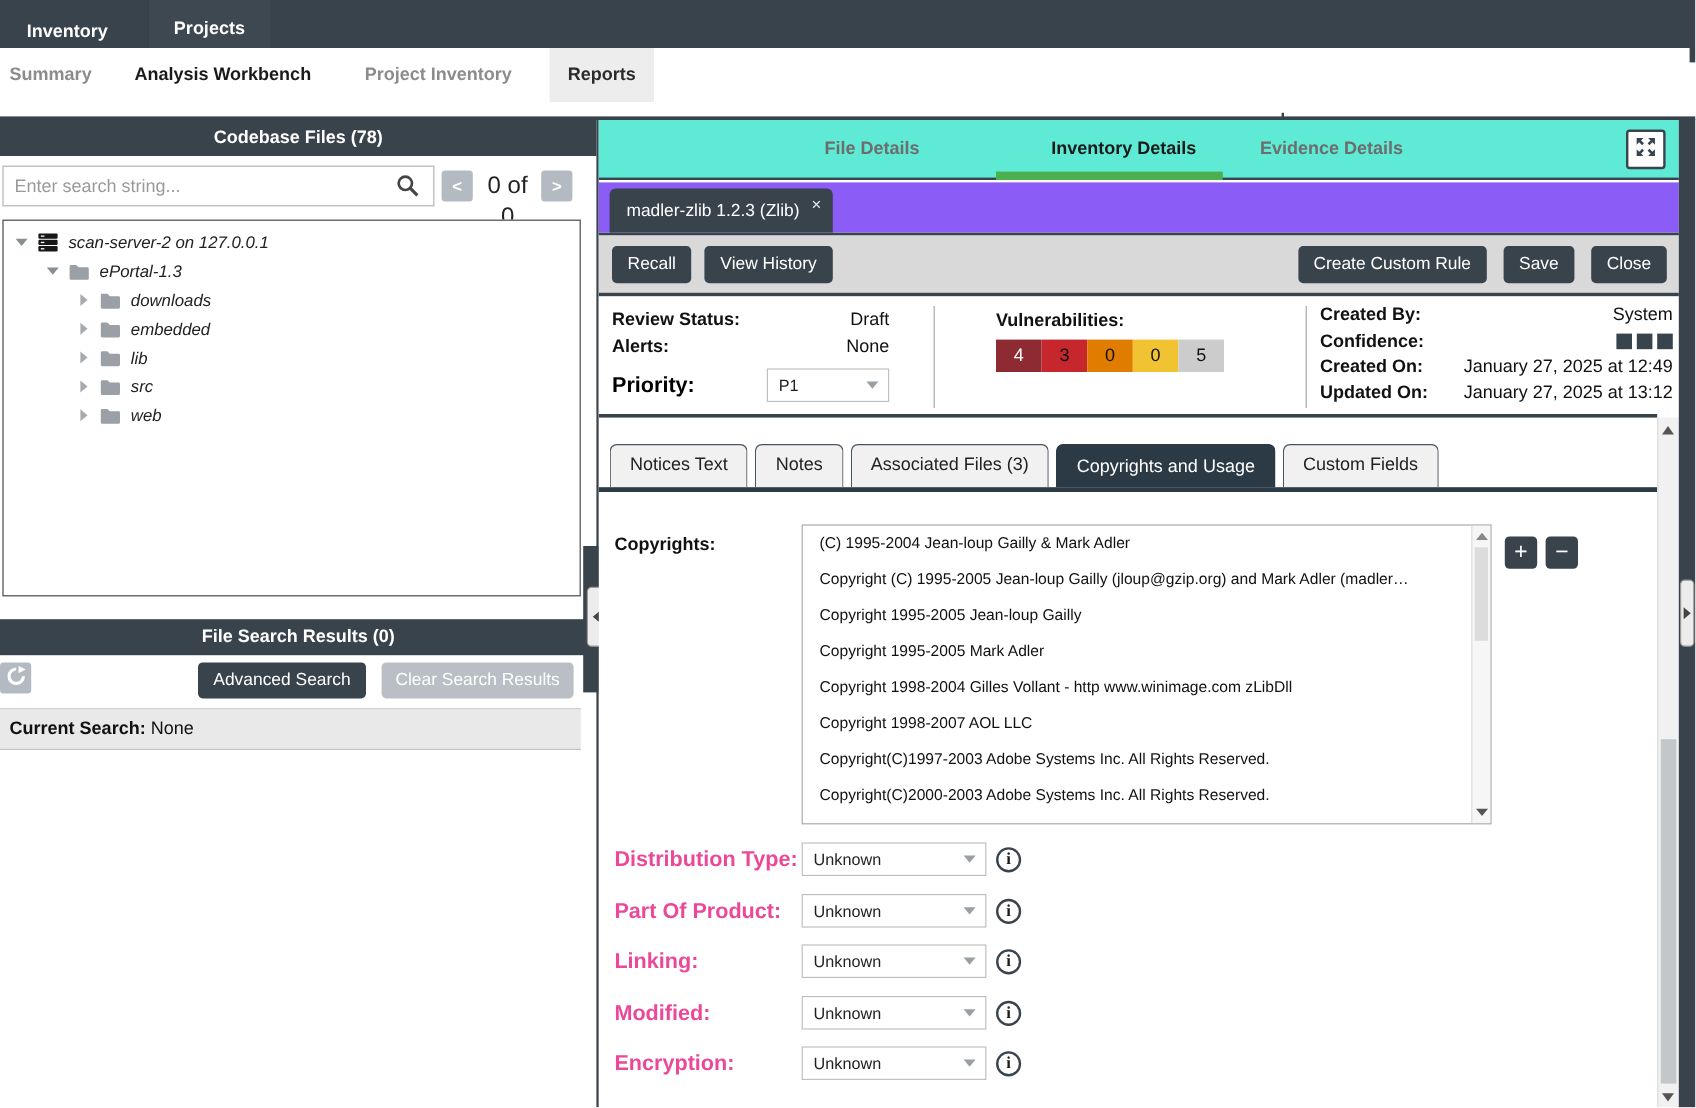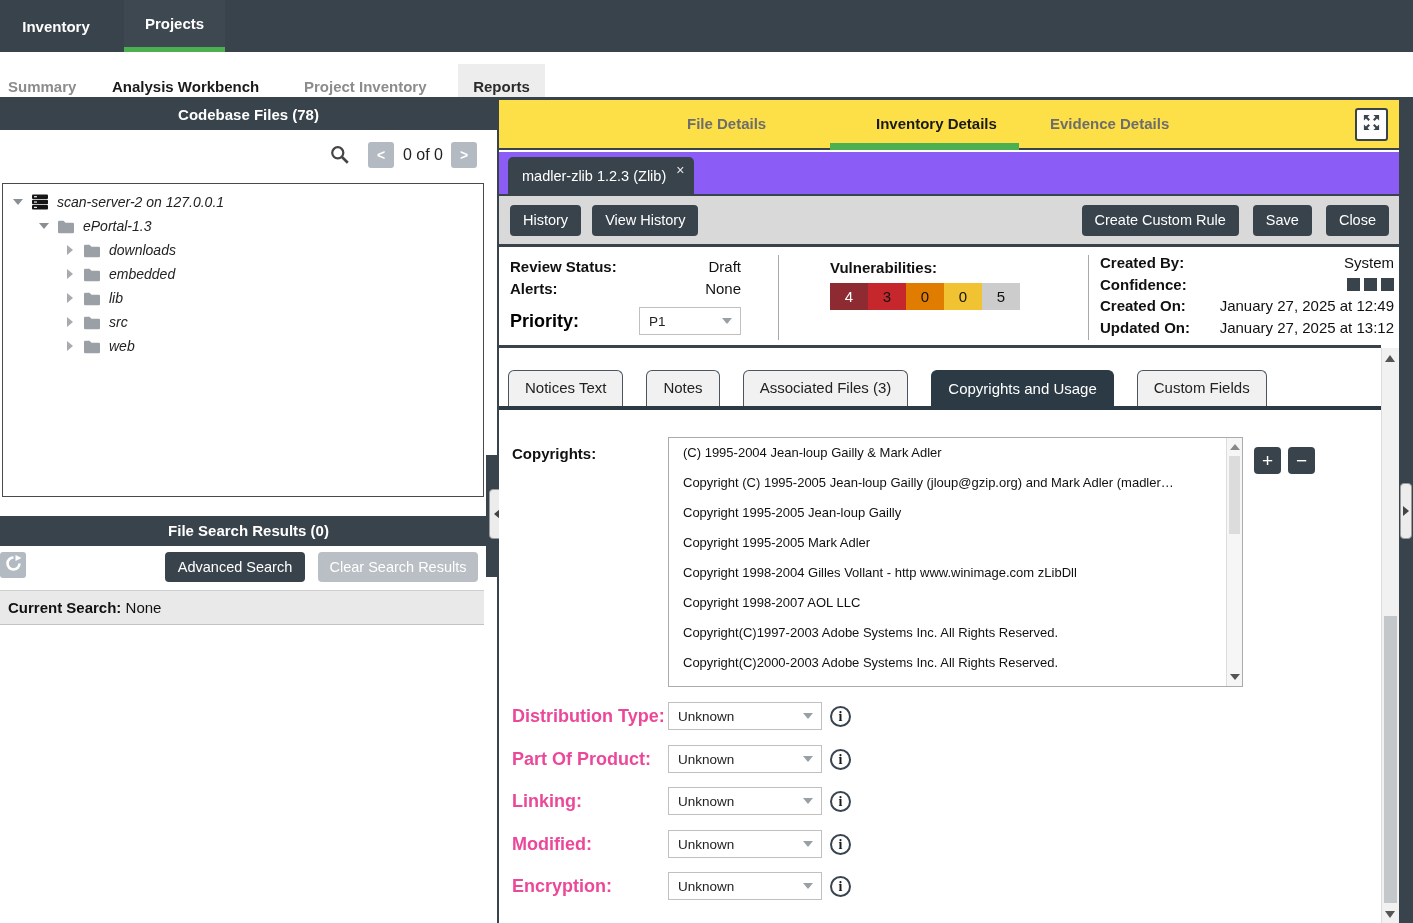--- a/index.html
+++ b/index.html
@@ -6,21 +6,21 @@
   body { font-family:"Liberation Sans","DejaVu Sans",sans-serif; background:#fff; }
   .app { position:relative; width:1413px; height:923px; overflow:hidden; background:#fff; }
 
   
   .topnav { position:absolute; left:0; top:0; width:1413px; height:52px; background:#39434c; display:flex; }
   .topnav-item { height:52px; display:flex; align-items:center; justify-content:center; color:#fff; font-size:15px; font-weight:bold; cursor:pointer; }
   .topnav-item.inv { width:112px; }
   .topnav-item.proj { width:101px; margin-left:12px; background:#3e4851; border-bottom:5px solid #4caf50; }
 
   
-  .subnav { position:absolute; left:0; top:64px; width:1408px; height:45px; background:#fff; }
+  .subnav { position:absolute; left:0; top:40px; width:1408px; height:45px; background:#fff; }
   .subnav-item { position:absolute; top:0; height:45px; line-height:45px; font-size:15px; font-weight:bold; color:#8c8c8c; cursor:pointer; }
   .subnav-item.sum { left:8px; }
   .subnav-item.aw { left:112px; color:#1a1a1a; }
   .subnav-item.pi { left:304px; }
   .reports-block { position:absolute; left:458px; top:0; width:87px; height:45px; background:#ededed; text-align:center; color:#2b2b2b; position:absolute; }
   .subnav-dark-line { position:absolute; left:0; top:97px; width:1413px; height:3px; background:#39434c; }
 
   
   .legend { position:absolute; right:4px; top:52px; height:45px; display:flex; align-items:center; gap:9px; }
   .legend-divider { width:2px; height:42px; background:#39434c; margin-right:14px; }
@@ -31,21 +31,21 @@
   
   .left-panel { position:absolute; left:0; top:100px; width:497px; height:823px; background:#fff; }
   .panel-header { position:absolute; left:0; width:497px; height:30px; background:#39434c; color:#fff; font-size:15px; font-weight:bold; text-align:center; line-height:30px; }
   .cb-header { top:0; }
   .search-input { position:absolute; left:2px; top:38px; width:360px; height:34px; border:1px solid #b5b5b5; font-size:15px; padding:0 34px 0 9px; color:#333; font-family:inherit; }
   .search-input::placeholder { color:#9a9a9a; }
   .mag-wrap { position:absolute; left:330px; top:45px; width:20px; height:20px; cursor:pointer; }
   .pager-btn { position:absolute; top:42px; width:26px; height:26px; background:#b3bac1; border:none; border-radius:3px; color:#fff; font-size:14px; font-weight:bold; cursor:pointer; line-height:26px; text-align:center; }
   .pager-prev { left:368px; }
   .pager-next { left:451px; }
-  .pager-count { position:absolute; left:398px; top:42px; width:50px; height:26px; line-height:26px; text-align:center; font-size:16px; color:#222; }
+  .pager-count { position:absolute; left:398px; top:42px; width:50px; height:26px; line-height:26px; text-align:center; font-size:20px; color:#222; }
 
   .tree-box { position:absolute; left:2px; top:83px; width:482px; height:314px; border:1px solid #4a4a4a; background:#fff; padding-top:6px; overflow:hidden; }
   .tree-row { height:24px; display:flex; align-items:center; font-size:14px; color:#222; cursor:pointer; white-space:nowrap; }
   .tree-row.ind0 { padding-left:8px; }
   .tree-row.ind1 { padding-left:34px; }
   .tree-row.ind2 { padding-left:60px; }
   .toggle { width:14px; height:14px; margin-right:6px; display:flex; align-items:center; justify-content:center; cursor:pointer; }
   .tri-down { width:0; height:0; border-left:5px solid transparent; border-right:5px solid transparent; border-top:6px solid #8a8f94; }
   .tri-right { width:0; height:0; border-top:5px solid transparent; border-bottom:5px solid transparent; border-left:6px solid #a7abaf; }
   .tree-ico { width:18px; height:18px; margin-right:7px; display:flex; align-items:center; }
@@ -63,21 +63,21 @@
   .divider-pad { position:absolute; left:486px; top:455px; width:24px; height:122px; background:#39434c; }
   .handle { position:absolute; background:#ececec; border:1px solid #9a9a9a; border-radius:4px; display:flex; align-items:center; justify-content:center; cursor:pointer; }
   .handle-left { left:489px; top:489px; width:15px; height:50px; }
   .handle-right { left:1400px; top:483px; width:12px; height:56px; }
   .tri-l { width:0; height:0; border-top:5px solid transparent; border-bottom:5px solid transparent; border-right:6px solid #444; }
   .tri-r { width:0; height:0; border-top:5px solid transparent; border-bottom:5px solid transparent; border-left:6px solid #444; }
   .right-strip { position:absolute; left:1399px; top:99px; width:14px; height:824px; background:#39434c; }
 
   
   .right-panel { position:absolute; left:499px; top:100px; width:900px; height:823px; background:#fff; }
-  .detail-tabs { position:absolute; left:0; top:0; width:900px; height:50px; border-bottom:2px solid #39434c; background:#fde047; }
+  .detail-tabs { position:absolute; left:0; top:0; width:900px; height:50px; border-bottom:2px solid #39434c; background:#5eead4; }
   .dtab { position:absolute; top:0; height:48px; line-height:48px; font-size:15px; font-weight:bold; color:#6d6d6d; cursor:pointer; }
   .dtab.fd { left:188px; }
   .dtab.id { left:357px; color:#1a1a1a;margin-left:20px; }
   .dtab.ed { left:551px; }
   .id-underline { position:absolute; left:331px; top:43px; width:189px; height:7px; background:#4caf50; }
   .expand-btn { position:absolute; left:856px; top:8px; width:33px; height:33px; border:2px solid #39434c; border-radius:3px; background:#fdfdfd; display:flex; align-items:center; justify-content:center; cursor:pointer; }
 
   .comp-tab-row { position:absolute; left:0; top:52px; width:900px; height:42px; background:#8b5cf6; }
   .comp-tab { position:absolute; left:9px; top:5px; height:37px; background:#39434c; border-radius:5px 5px 0 0; color:#fff; font-size:14.5px; display:flex; align-items:center; padding:0 10px 0 14px; cursor:pointer; }
   .comp-tab .close-x { margin-left:10px; margin-top:-12px; font-size:14px; color:#e8e8e8; cursor:pointer; }
@@ -101,21 +101,21 @@
   .st-col2 { position:absolute; left:331px; top:12px; }
   .vuln-label { font-size:15px; font-weight:bold; color:#111; margin-bottom:7px; }
   .vuln-row { display:flex; }
   .vuln-box { width:38px; height:27px; line-height:27px; text-align:center; font-size:15px; cursor:default; }
   .st-col3 { position:absolute; left:601px; top:5px; width:294px; }
   .st3-row { display:flex; justify-content:space-between; font-size:15px; color:#111; height:21.5px; line-height:21.5px; }
   .conf-squares { display:flex; gap:4px; align-items:center; }
   .conf-sq { width:13px; height:13px; background:#39434c; }
 
   
-  .sub-tabs { position:absolute; left:9px; top:270px; display:flex; gap:23px; }
+  .sub-tabs { position:absolute; left:9px; top:270px; display:flex; gap:6px; }
   .stab { height:36px; line-height:34px; padding:0 16px; background:#f1f1f1; border:1px solid #4a5560; border-bottom:none; border-radius:6px 6px 0 0; font-size:15px; color:#222; cursor:pointer; }
   .stab.active { background:#2b3a45; color:#fff; border-color:#2b3a45; line-height:36px; }
   .sub-tab-bar { position:absolute; left:0; top:306px; width:882px; height:4px; background:#2b3a45; }
 
   
   .cr-label { position:absolute; left:13px; top:345px; font-size:15px; font-weight:bold; color:#111; }
   .cr-list { position:absolute; left:169px; top:337px; width:575px; height:250px; border:1px solid #ababab; background:#fff; overflow:hidden; }
   .cr-row { height:30px; line-height:30px; padding-left:14px; font-size:13px; color:#111; white-space:nowrap; overflow:hidden; cursor:pointer; width:557px; }
   .cr-sb { position:absolute; right:0; top:0; width:16px; height:248px; background:#f6f6f6; border-left:1px solid #ddd; }
   .sb-arrow { position:absolute; left:3px; width:0; height:0; }
@@ -169,20 +169,21 @@
         </span>
       <span class="legend-label">Reviewed</span>
       <span class="legend-red-square" style="margin-left:8px;"></span>
       <span class="legend-label">Exact</span>
     </div>
   </div>
   <div class="subnav-dark-line"></div>
 
   <div class="left-panel">
     <div class="panel-header cb-header">Codebase Files (78)</div>
+    <input class="search-input" type="text" placeholder="Enter search string..." style="">
     <span class="mag-wrap"><svg width="20" height="20" viewBox="0 0 18 18">
           <circle cx="7" cy="7" r="5" fill="none" stroke="#444" stroke-width="2"></circle>
           <line x1="11" y1="11" x2="16" y2="16" stroke="#444" stroke-width="2.4"></line>
         </svg></span>
     <button class="pager-btn pager-prev">&lt;</button>
     <span class="pager-count">0 of 0</span>
     <button class="pager-btn pager-next">&gt;</button>
 
     <div class="tree-box">
       <div class="tree-row ind0">
@@ -309,21 +310,21 @@
 
     <div class="comp-tab-row">
       <div class="comp-tab">
         <span>madler-zlib 1.2.3 (Zlib)</span>
         <span class="close-x">×</span>
       </div>
     </div>
 
     <div class="toolbar">
       <div class="tb-left">
-        <button class="tb-btn">History</button>
+        <button class="tb-btn">Recall</button>
         <button class="tb-btn">View History</button>
       </div>
       <div class="tb-right">
         <button class="tb-btn">Create Custom Rule</button>
         <button class="tb-btn">Save</button>
         <button class="tb-btn">Close</button>
       </div>
     </div>
 
     <div class="status-band">

